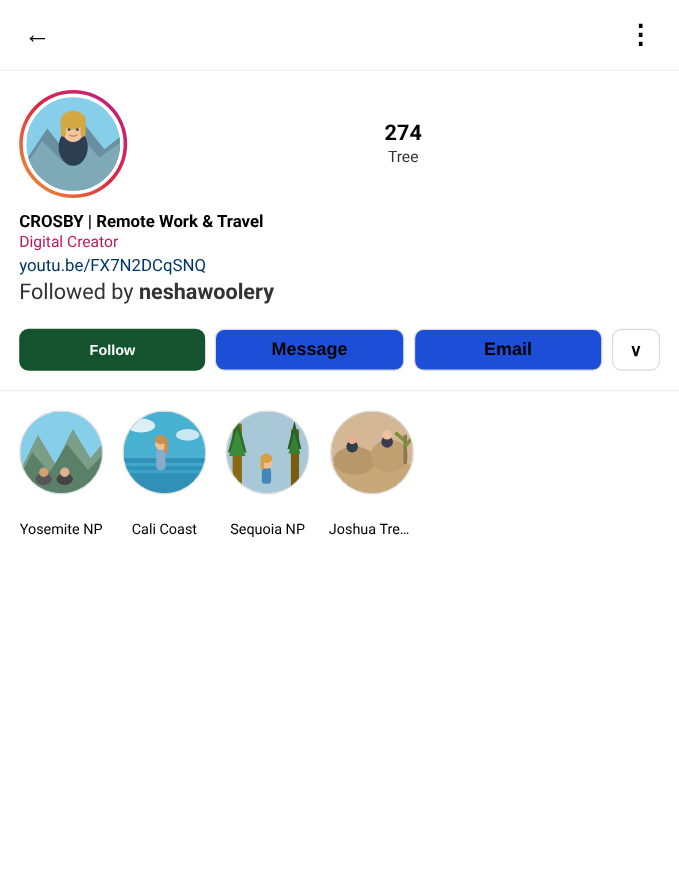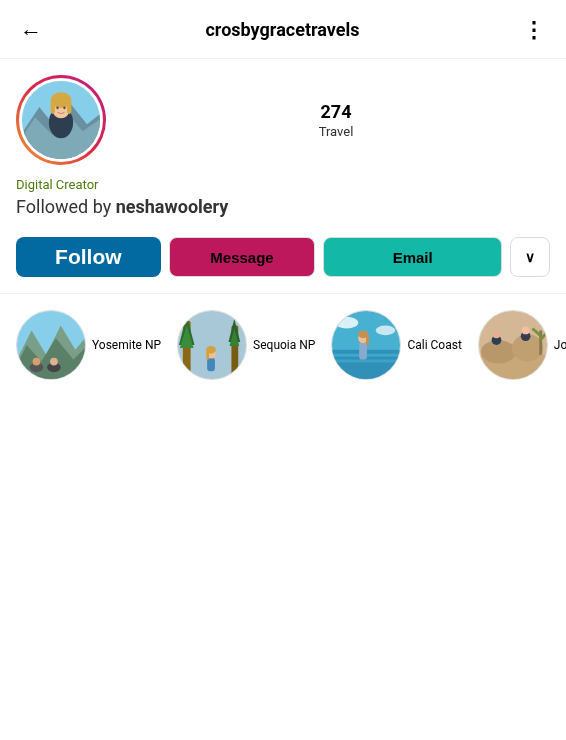--- a/index.html
+++ b/index.html
@@ -101,21 +101,21 @@
     .bio-section {
       padding: 4px 16px 12px 16px;
     }
     .bio-name {
       font-size: 14px;
       font-weight: 700;
       margin-bottom: 2px;
     }
     .bio-category {
       font-size: 13px;
-      color: #4d7c0f;
+      color: #be185d;
       margin-bottom: 4px;
     }
     .bio-text {
       font-size: 14px;
       line-height: 1.5;
       margin-bottom: 2px;
     }
     .bio-link {
       color: #00376b;
       font-size: 14px;
@@ -136,47 +136,47 @@
     }
 
     
     .action-buttons {
       display: flex;
       gap: 8px;
       padding: 8px 16px 16px 16px;
     }
     .btn-follow {
       flex: 2;
-      background: #0369a1;
+      background: #14532d;
       color: #fff;
       border: none;
       border-radius: 8px;
       padding: 8px 0;
-      font-size: 21px;
+      font-size: 12px;
       font-weight: 600;
       cursor: pointer;
     }
     .btn-message {
       flex: 2;
-      background: #be185d;
+      background: #1d4ed8;
       color: #000;
       border: 1px solid #dbdbdb;
       border-radius: 8px;
       padding: 8px 0;
       font-size: 15px;
       font-weight: 600;
       cursor: pointer;
     }
     .btn-email {
       flex: 2;
-      background: #14b8a6;
+      background: #1d4ed8;
       color: #000;
       border: 1px solid #dbdbdb;
       border-radius: 8px;
-      padding: 8px 16px;
+      padding: 8px 0;
       font-size: 15px;
       font-weight: 600;
       cursor: pointer;
     }
     .btn-more {
       flex: 0 0 40px;
       background: #fff;
       color: #000;
       border: 1px solid #dbdbdb;
       border-radius: 8px;
@@ -195,22 +195,23 @@
       border-top: 1px solid #f0f0f0;
     }
     .highlights-row {
       display: flex;
       gap: 16px;
       padding: 8px 16px;
       overflow-x: auto;
     }
     .highlight-item {
       display: flex;
-      align-items: center;
-      gap: 6px;
+      flex-direction: column;
+      align-items: center;
+      gap: 22px;
       cursor: pointer;
       flex-shrink: 0;
     }
     .highlight-circle {
       width: 70px;
       height: 70px;
       border-radius: 50%;
       border: 1.5px solid #dbdbdb;
       overflow: hidden;
       background: #eee;
@@ -230,21 +231,20 @@
       white-space: nowrap;
       overflow: hidden;
       text-overflow: ellipsis;
     }
   </style>
 </head>
 <body>
 
 <div class="header">
   <span class="header-back">←</span>
-  <span class="header-username">crosbygracetravels</span>
   <span class="header-more">⋮</span>
 </div>
 
 <div class="profile-section">
 
   <div class="avatar-wrapper">
     <div class="avatar-inner">
 
       <svg viewBox="0 0 90 90" xmlns="http://www.w3.org/2000/svg">
 
@@ -264,27 +264,29 @@
         <ellipse cx="41" cy="31" rx="1.5" ry="1.5" fill="#555"></ellipse>
         <ellipse cx="49" cy="31" rx="1.5" ry="1.5" fill="#555"></ellipse>
         <path d="M41 36 Q45 39 49 36" stroke="#c0806a" stroke-width="1.2" fill="none"></path>
       </svg>
     </div>
   </div>
 
   <div class="stats-row">
     <div class="stat-item">
       <span class="stat-number">274</span>
-      <span class="stat-label">Travel</span>
+      <span class="stat-label">Tree</span>
     </div>
   </div>
 </div>
 
 <div class="bio-section">
+  <div class="bio-name">CROSBY | Remote Work &amp; Travel</div>
   <div class="bio-category">Digital Creator</div>
+  <a class="bio-link" href="#">youtu.be/FX7N2DCqSNQ</a>
   <div class="bio-followed">
     <span>Followed by </span><strong>neshawoolery</strong>
   </div>
 </div>
 
 <div class="action-buttons">
   <button class="btn-follow">Follow</button>
   <button class="btn-message">Message</button>
   <button class="btn-email">Email</button>
   <button class="btn-more">∨</button>
@@ -303,59 +305,59 @@
     <ellipse cx="20" cy="52" rx="4" ry="4" fill="#d4a070"></ellipse>
     <ellipse cx="38" cy="58" rx="7" ry="5" fill="#444"></ellipse>
     <ellipse cx="38" cy="52" rx="4" ry="4" fill="#e0b090"></ellipse>
   </svg>
         </div>
         <span class="highlight-label">Yosemite NP</span>
       </div>
       <div class="highlight-item">
         <div class="highlight-circle">
           <svg viewBox="0 0 70 70" xmlns="http://www.w3.org/2000/svg">
+    <rect width="70" height="70" fill="#48b0d0"></rect>
+    <rect x="0" y="40" width="70" height="30" fill="#3090b8"></rect>
+    <rect x="0" y="44" width="70" height="3" fill="#50c0e0" opacity="0.5"></rect>
+    <rect x="0" y="50" width="70" height="3" fill="#50c0e0" opacity="0.4"></rect>
+
+    <rect x="28" y="32" width="8" height="18" rx="3" fill="#88aacc"></rect>
+    <ellipse cx="32" cy="28" rx="5" ry="5" fill="#f0c090"></ellipse>
+    <ellipse cx="32" cy="24" rx="5" ry="4" fill="#c89050"></ellipse>
+    <rect x="35" y="24" width="3" height="12" rx="2" fill="#c89050"></rect>
+
+    <ellipse cx="15" cy="12" rx="12" ry="6" fill="white" opacity="0.8"></ellipse>
+    <ellipse cx="55" cy="20" rx="10" ry="5" fill="white" opacity="0.7"></ellipse>
+  </svg>
+        </div>
+        <span class="highlight-label">Cali Coast</span>
+      </div>
+      <div class="highlight-item">
+        <div class="highlight-circle">
+          <svg viewBox="0 0 70 70" xmlns="http://www.w3.org/2000/svg">
     <rect width="70" height="70" fill="#a8c8d8"></rect>
     <rect x="5" y="10" width="8" height="60" fill="#8b6914" rx="2"></rect>
     <polygon points="9,5 1,35 17,35" fill="#2d6e2d"></polygon>
     <polygon points="9,15 2,38 16,38" fill="#3a8c3a"></polygon>
     <rect x="55" y="15" width="7" height="55" fill="#7a5c10" rx="2"></rect>
     <polygon points="58,8 52,32 64,32" fill="#2a602a"></polygon>
     <polygon points="58,18 53,36 63,36" fill="#358035"></polygon>
 
     <rect x="30" y="48" width="8" height="14" rx="3" fill="#4488bb"></rect>
     <ellipse cx="34" cy="44" rx="5" ry="5" fill="#f0c090"></ellipse>
 
     <ellipse cx="34" cy="40" rx="5" ry="4" fill="#d4a040"></ellipse>
     <rect x="29" y="40" width="3" height="10" rx="2" fill="#d4a040"></rect>
   </svg>
         </div>
         <span class="highlight-label">Sequoia NP</span>
       </div>
       <div class="highlight-item">
         <div class="highlight-circle">
           <svg viewBox="0 0 70 70" xmlns="http://www.w3.org/2000/svg">
-    <rect width="70" height="70" fill="#48b0d0"></rect>
-    <rect x="0" y="40" width="70" height="30" fill="#3090b8"></rect>
-    <rect x="0" y="44" width="70" height="3" fill="#50c0e0" opacity="0.5"></rect>
-    <rect x="0" y="50" width="70" height="3" fill="#50c0e0" opacity="0.4"></rect>
-
-    <rect x="28" y="32" width="8" height="18" rx="3" fill="#88aacc"></rect>
-    <ellipse cx="32" cy="28" rx="5" ry="5" fill="#f0c090"></ellipse>
-    <ellipse cx="32" cy="24" rx="5" ry="4" fill="#c89050"></ellipse>
-    <rect x="35" y="24" width="3" height="12" rx="2" fill="#c89050"></rect>
-
-    <ellipse cx="15" cy="12" rx="12" ry="6" fill="white" opacity="0.8"></ellipse>
-    <ellipse cx="55" cy="20" rx="10" ry="5" fill="white" opacity="0.7"></ellipse>
-  </svg>
-        </div>
-        <span class="highlight-label">Cali Coast</span>
-      </div>
-      <div class="highlight-item">
-        <div class="highlight-circle">
-          <svg viewBox="0 0 70 70" xmlns="http://www.w3.org/2000/svg">
     <rect width="70" height="70" fill="#d4b896"></rect>
     <rect x="0" y="45" width="70" height="25" fill="#c8a878"></rect>
 
     <ellipse cx="20" cy="42" rx="18" ry="12" fill="#b8986a"></ellipse>
     <ellipse cx="50" cy="38" rx="16" ry="14" fill="#c0a070"></ellipse>
 
     <ellipse cx="18" cy="30" rx="5" ry="5" fill="#2c3e50"></ellipse>
     <ellipse cx="18" cy="24" rx="4" ry="4" fill="#e8b090"></ellipse>
     <ellipse cx="48" cy="26" rx="5" ry="5" fill="#3a3a50"></ellipse>
     <ellipse cx="48" cy="20" rx="4" ry="4" fill="#f0c0a0"></ellipse>

